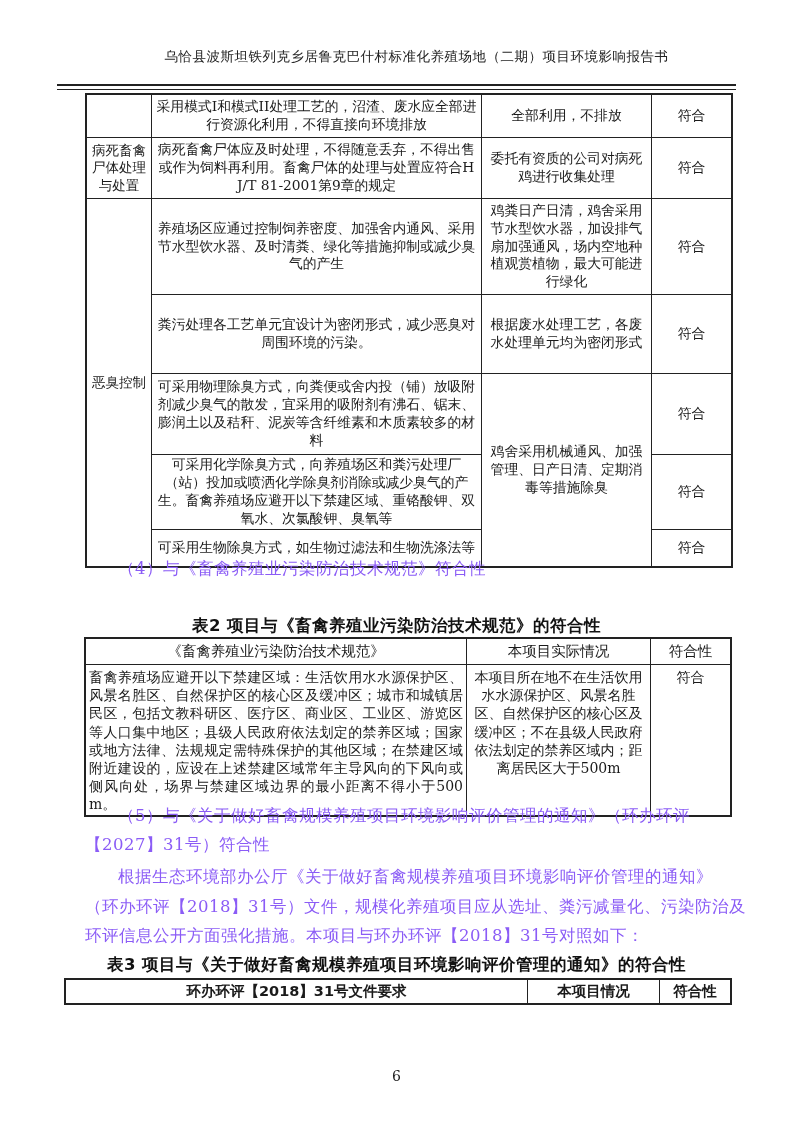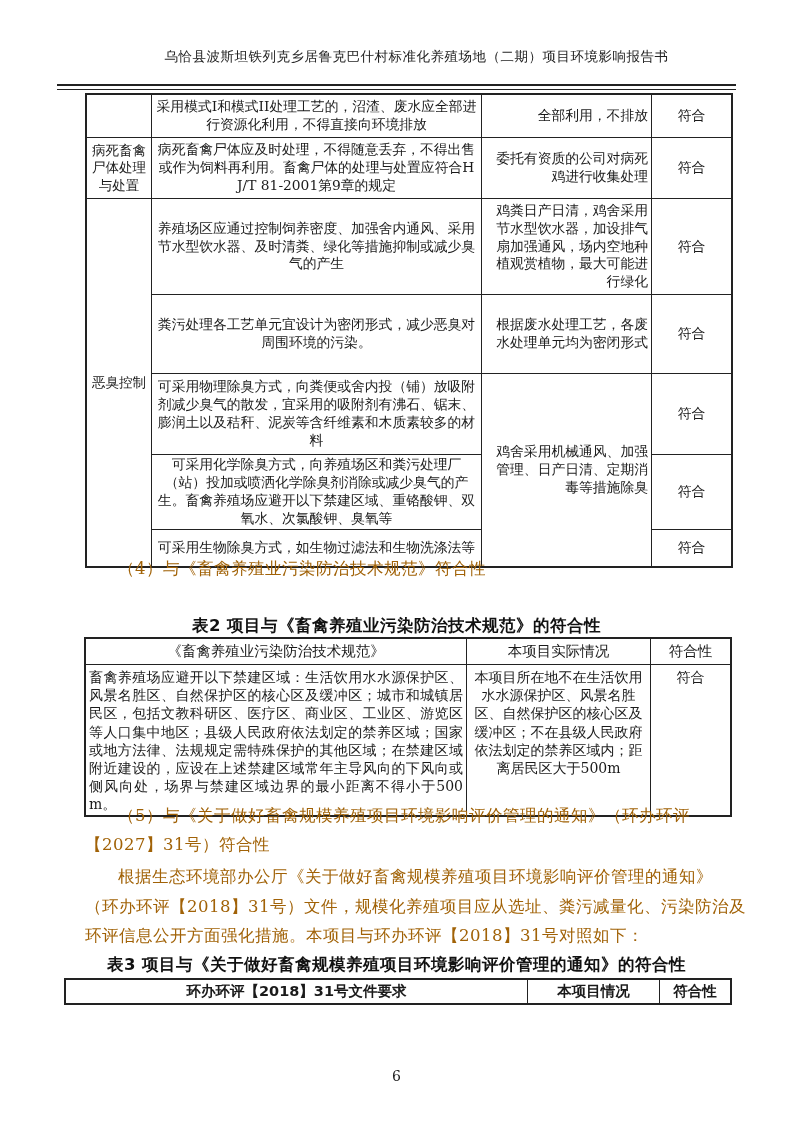--- a/index.html
+++ b/index.html
@@ -23,25 +23,25 @@
     border-top:2.5px solid #222;border-bottom:1.5px solid #222;
   }
   table{border-collapse:collapse;table-layout:fixed;}
   td,th{border:1px solid #222;padding:1px 3px;vertical-align:middle;
         text-align:center;font-weight:normal;word-break:break-all;}
   
   .t1{position:absolute;top:93px;left:85px;width:625px;
       font-size:13.8px;line-height:1.3;border:2px solid #222;}
   .t1 .c-cat{width:58px;font-size:13.5px;}
   .t1 .c-req{width:323px;}
-  .t1 .c-act{width:163px;text-align:right;}
+  .t1 .c-act{width:163px;}
   .t1 .c-conf{width:73px;}
   
   .line{position:absolute;left:85px;width:640px;font-size:16.5px;
-        letter-spacing:0.5px;white-space:nowrap;color:#a16207;}
+        letter-spacing:0.5px;white-space:nowrap;color:#8b5cf6;}
   .indent{padding-left:33px;}
   .tbl-title{
     position:absolute;left:0;width:100%;text-align:center;
     font-size:16.5px;font-weight:bold;letter-spacing:0.5px;
     font-family:"DejaVu Sans","Liberation Sans",sans-serif;color:#111;
     white-space:nowrap;
   }
   
   .t2{position:absolute;top:637px;left:84px;width:626px;
       font-size:14px;line-height:1.3;border:2px solid #222;}

